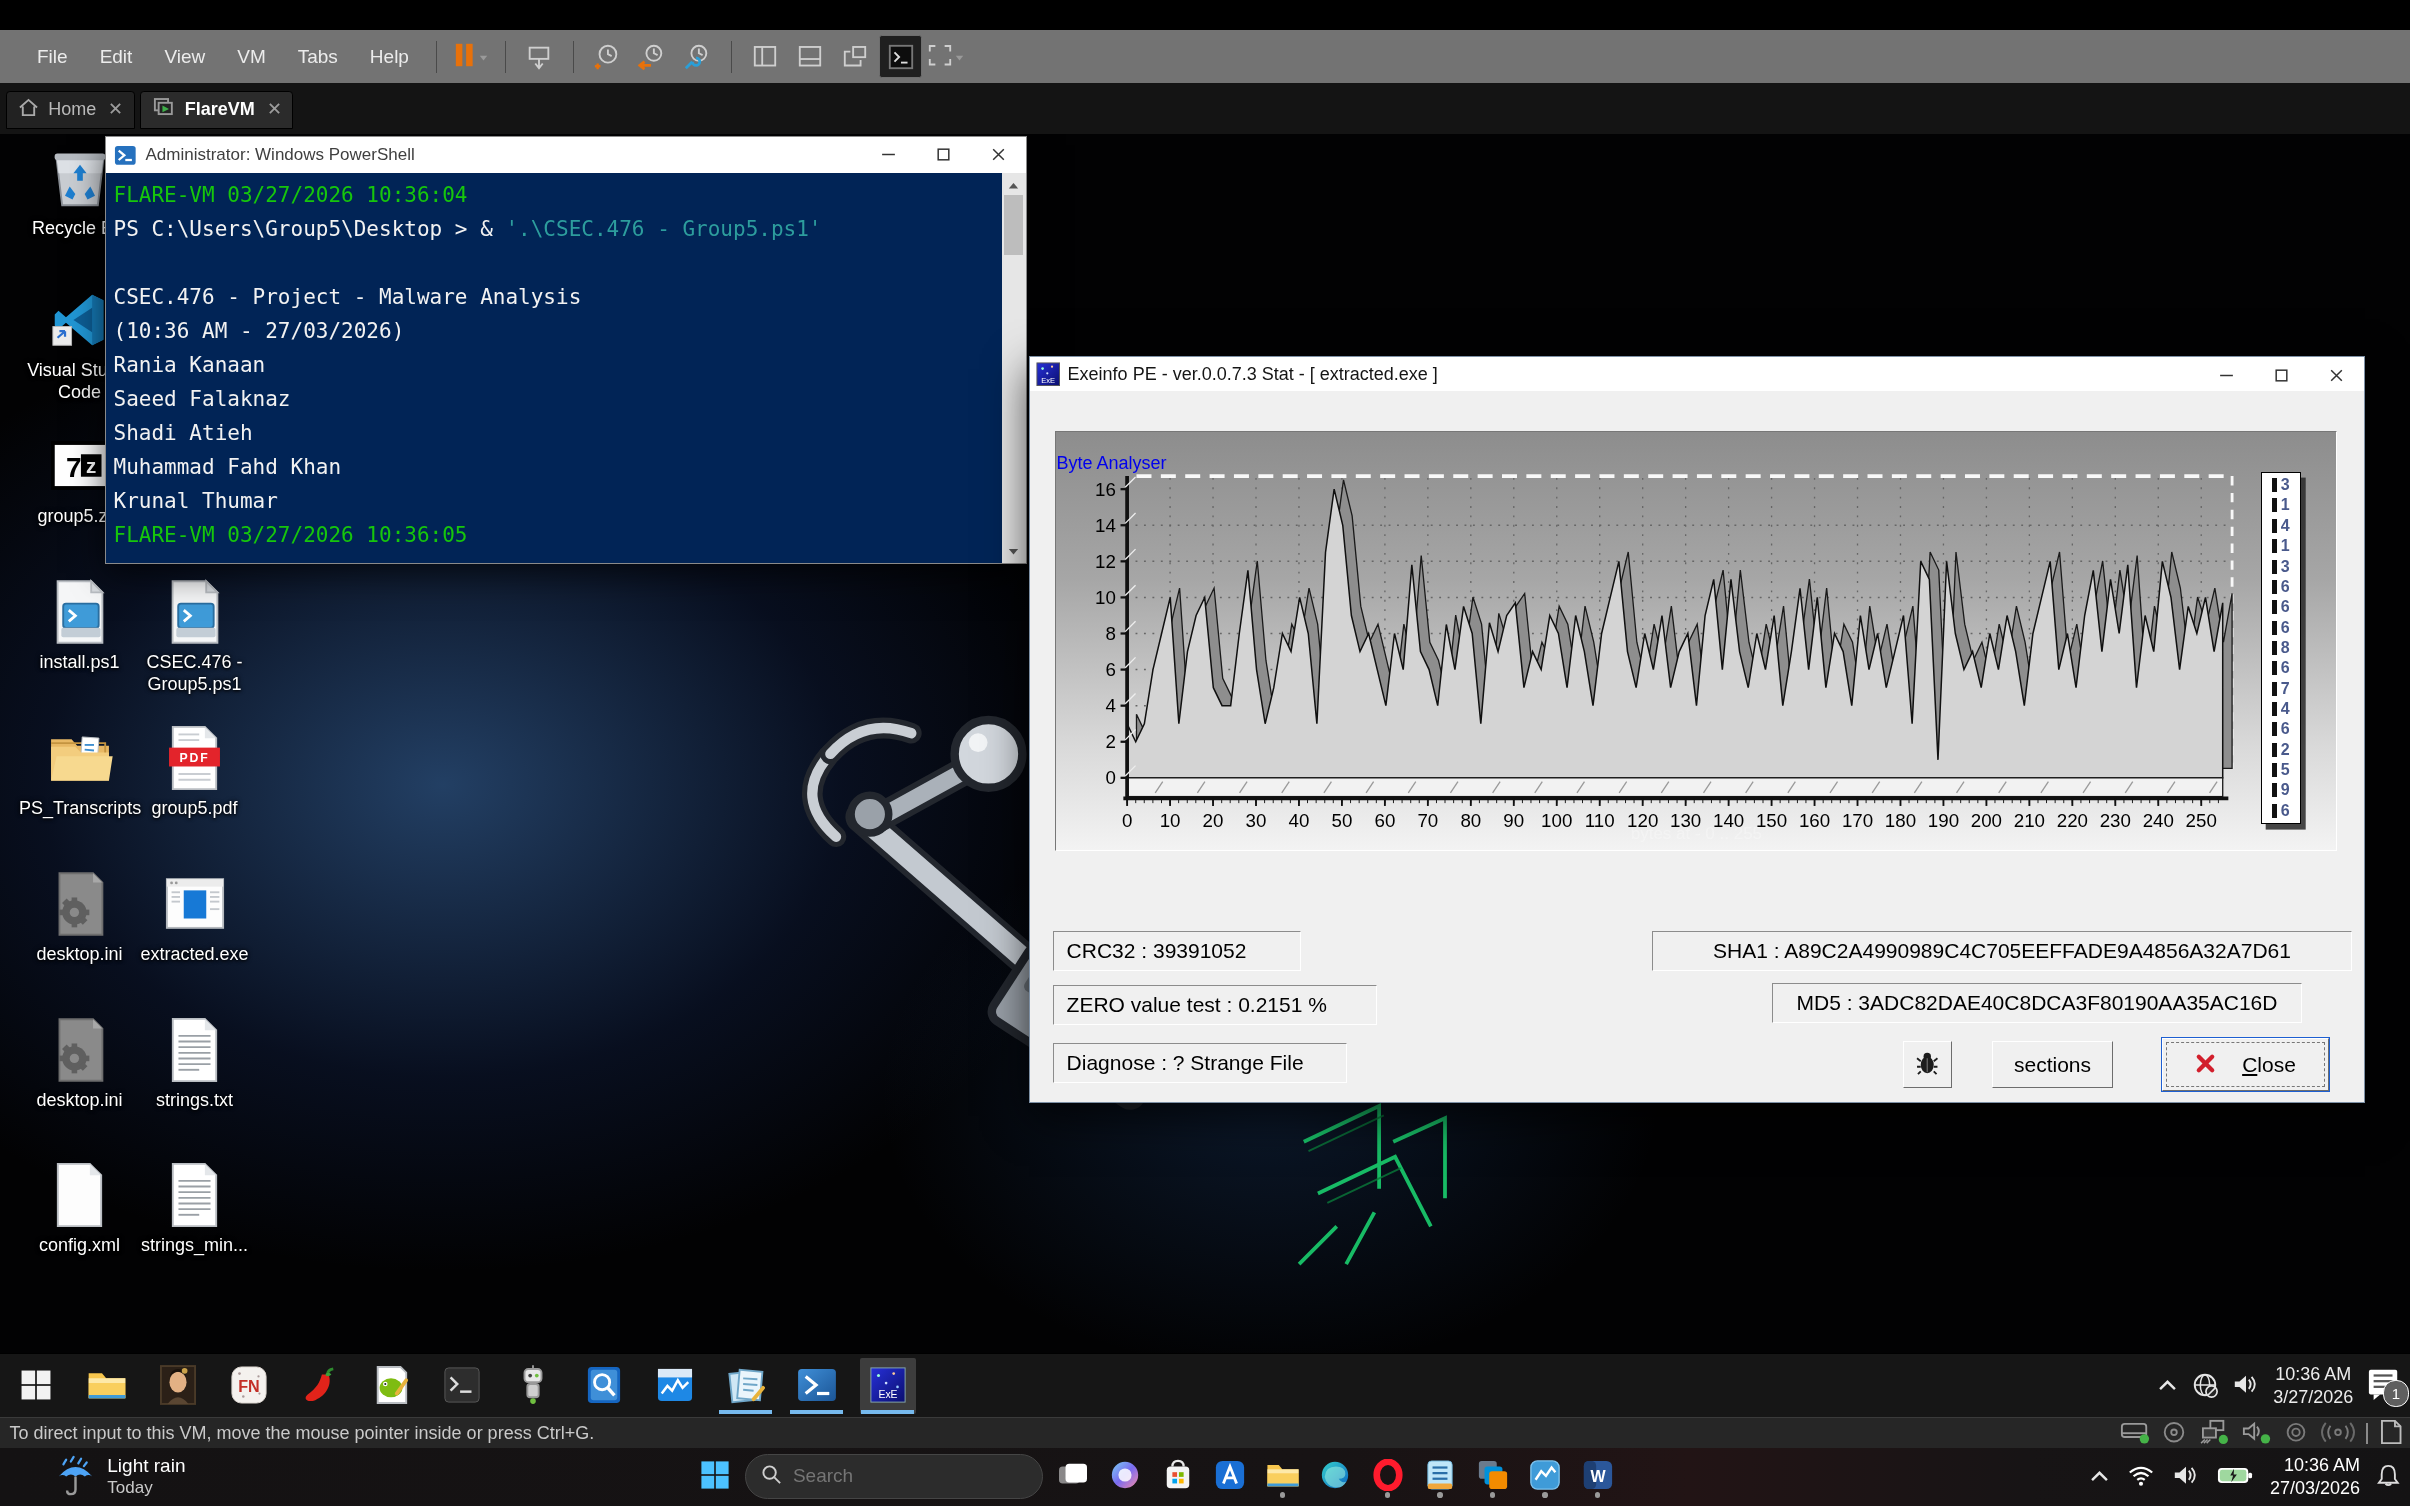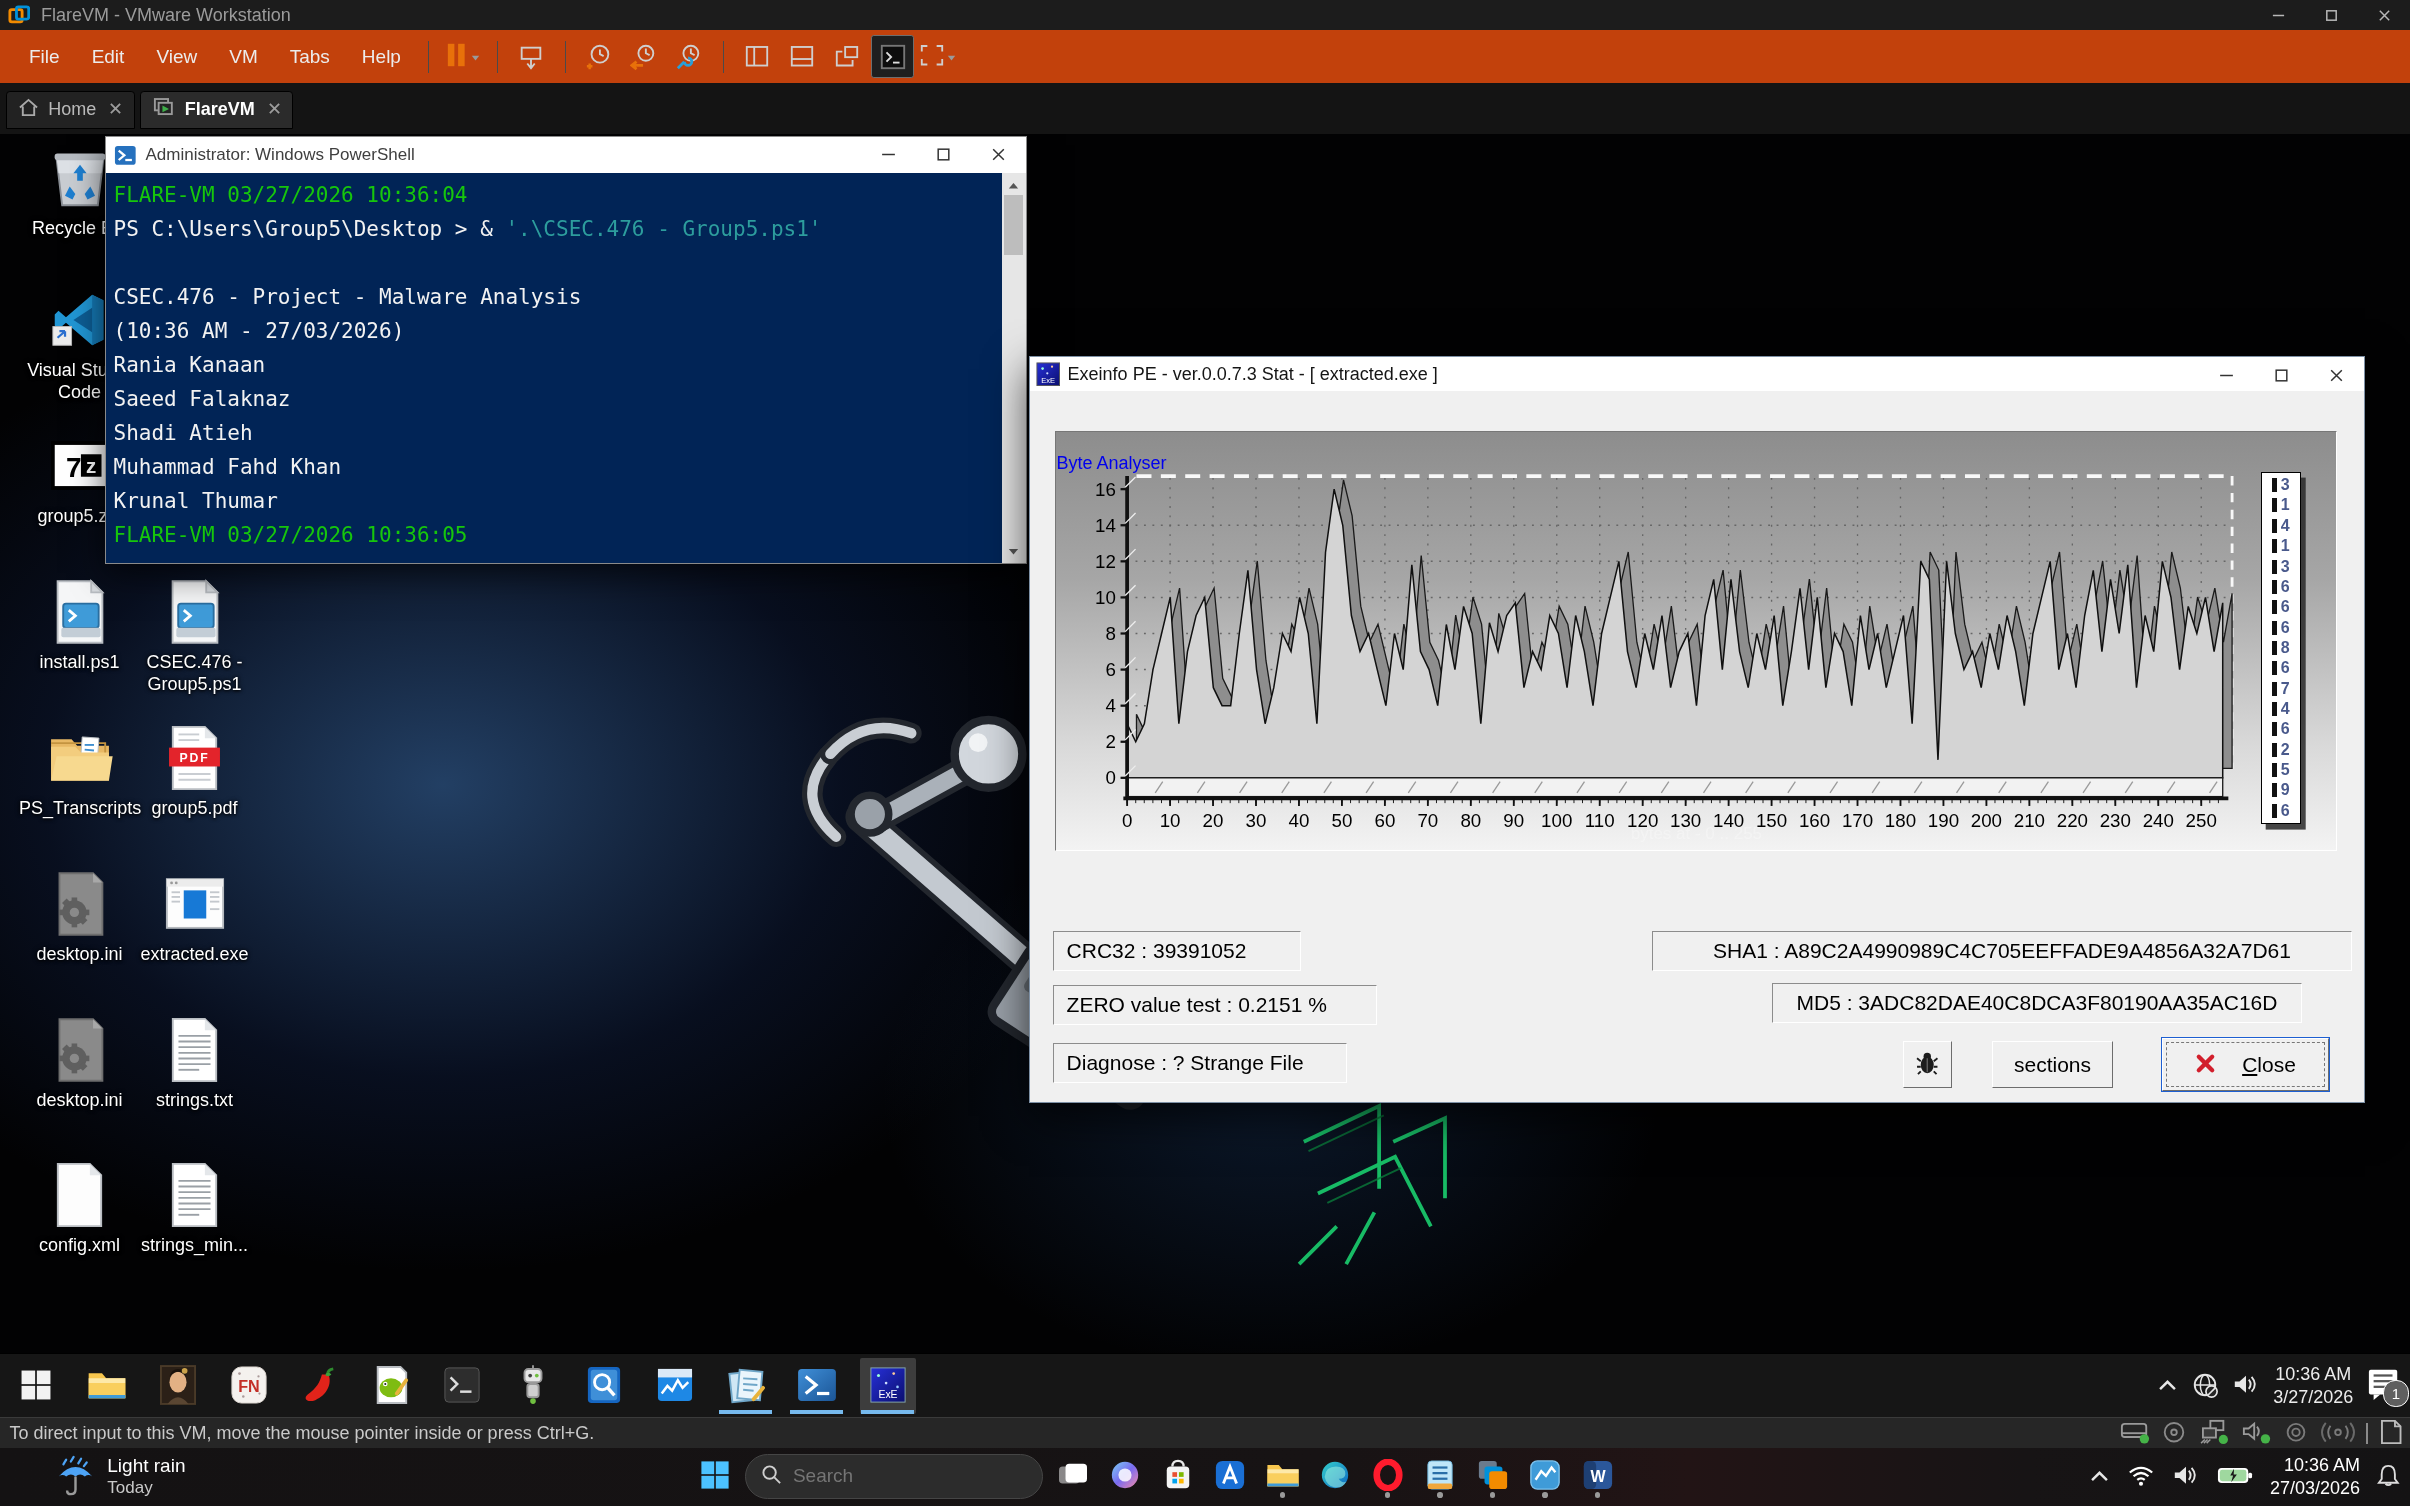--- a/index.html
+++ b/index.html
@@ -5,21 +5,21 @@
   html,body{margin:0;padding:0;background:#000;}
   #root{position:relative;width:2411px;height:1507px;background:#000;overflow:hidden;
         font-family:"Liberation Sans","DejaVu Sans",sans-serif;-webkit-font-smoothing:antialiased;}
   .abs{position:absolute;}
 
   
   .wm-titlebar{position:absolute;left:0;top:0;width:100%;height:30px;background:#1c1c1c;display:flex;align-items:center;color:#9b9b9b;}
   .wm-title{font-size:18px;margin-left:13px;color:#9b9b9b;}
   .wm-controls{position:absolute;right:0;top:0;height:30px;display:flex;color:#b7b7b7;}
   .wm-ctl{width:53px;height:30px;display:flex;align-items:center;justify-content:center;}
-  .wm-menubar{position:absolute;left:0;top:30px;width:100%;height:53px;background:#c2410c;display:flex;align-items:center;padding-left:13px;box-sizing:border-box;}
+  .wm-menubar{position:absolute;left:0;top:30px;width:100%;height:53px;background:#737373;display:flex;align-items:center;padding-left:21px;box-sizing:border-box;}
   .menu-item{color:#ececec;font-size:19px;padding:0 16px;cursor:default;}
   .tb-sep{width:0.9px;height:32px;background:#4a4a4a;margin:0 11.3px;}
   .tb-btn{height:41px;min-width:41px;display:flex;align-items:center;justify-content:center;margin:0 1.9px;border-radius:2.8px;}
   .tb-btn.activeTile{background:#1f1f1f;border:0.9px solid #6e6e6e;}
   .wm-tabbar{position:absolute;left:0;top:83px;width:100%;height:51px;background:#141414;display:flex;align-items:flex-start;padding-left:5.6px;box-sizing:border-box;}
   .wm-tab{height:36px;margin-top:7.5px;background:#222;display:flex;align-items:center;padding:0 11.3px;margin-right:5.6px;border:0.9px solid #000;border-radius:3.8px 3.8px 0 0;color:#b9b9b9;font-size:18px;gap:9.4px;}
   .wm-tab.active{background:#2b2b2b;color:#fff;font-weight:bold;}
   .tab-x{color:#9c9c9c;font-size:15px;padding-left:3.8px;}
 
   
@@ -103,44 +103,20 @@
       radial-gradient(ellipse at 70% 10%, rgba(60,200,190,.8), transparent 55%),
       linear-gradient(#10302e 0%,#0c2030 60%,#14383a 100%);}
   .host-tray{position:absolute;right:11.3px;top:5.6px;height:47px;display:flex;align-items:center;gap:17px;color:#fff;}
   .hclock{text-align:right;font-size:18px;line-height:23.5px;color:#fff;}
 </style>
 </head>
 <body>
 
 <div id="root">
 
-  <div class="wm-titlebar">
-    <span class="abs" style="left:7.5px;top:3.8px;width:22.6px;height:22.6px;"><svg width="22.6" height="22.6" viewBox="0 0 24 24">
-          <rect x="2" y="6" width="13" height="13" rx="2" fill="none" stroke="#f38b00" stroke-width="3"></rect>
-          <rect x="9" y="3" width="13" height="13" rx="2" fill="none" stroke="#0091da" stroke-width="3"></rect>
-        </svg></span>
-    <span class="wm-title" style="margin-left:41px;">FlareVM - VMware Workstation</span>
-    <div class="wm-controls">
-      <span class="wm-ctl">
-          <svg width="15" height="15" viewBox="0 0 16 16">
-            <line x1="2" y1="8" x2="14" y2="8" stroke="#b7b7b7" stroke-width="1.6"></line>
-          </svg>
-        </span>
-      <span class="wm-ctl">
-          <svg width="15" height="15" viewBox="0 0 16 16">
-            <rect x="3" y="3" width="10" height="10" fill="none" stroke="#b7b7b7" stroke-width="1.6"></rect>
-          </svg>
-        </span>
-      <span class="wm-ctl">
-          <svg width="15" height="15" viewBox="0 0 16 16">
-            <path d="M3 3 L13 13 M13 3 L3 13" stroke="#b7b7b7" stroke-width="1.6"></path>
-          </svg>
-        </span>
-    </div>
-  </div>
 
   <div class="wm-menubar">
     <span id="menu-items" style="display:flex;">
         <span class="menu-item">File</span>
         <span class="menu-item">Edit</span>
         <span class="menu-item">View</span>
         <span class="menu-item">VM</span>
         <span class="menu-item">Tabs</span>
         <span class="menu-item">Help</span>
       </span>

